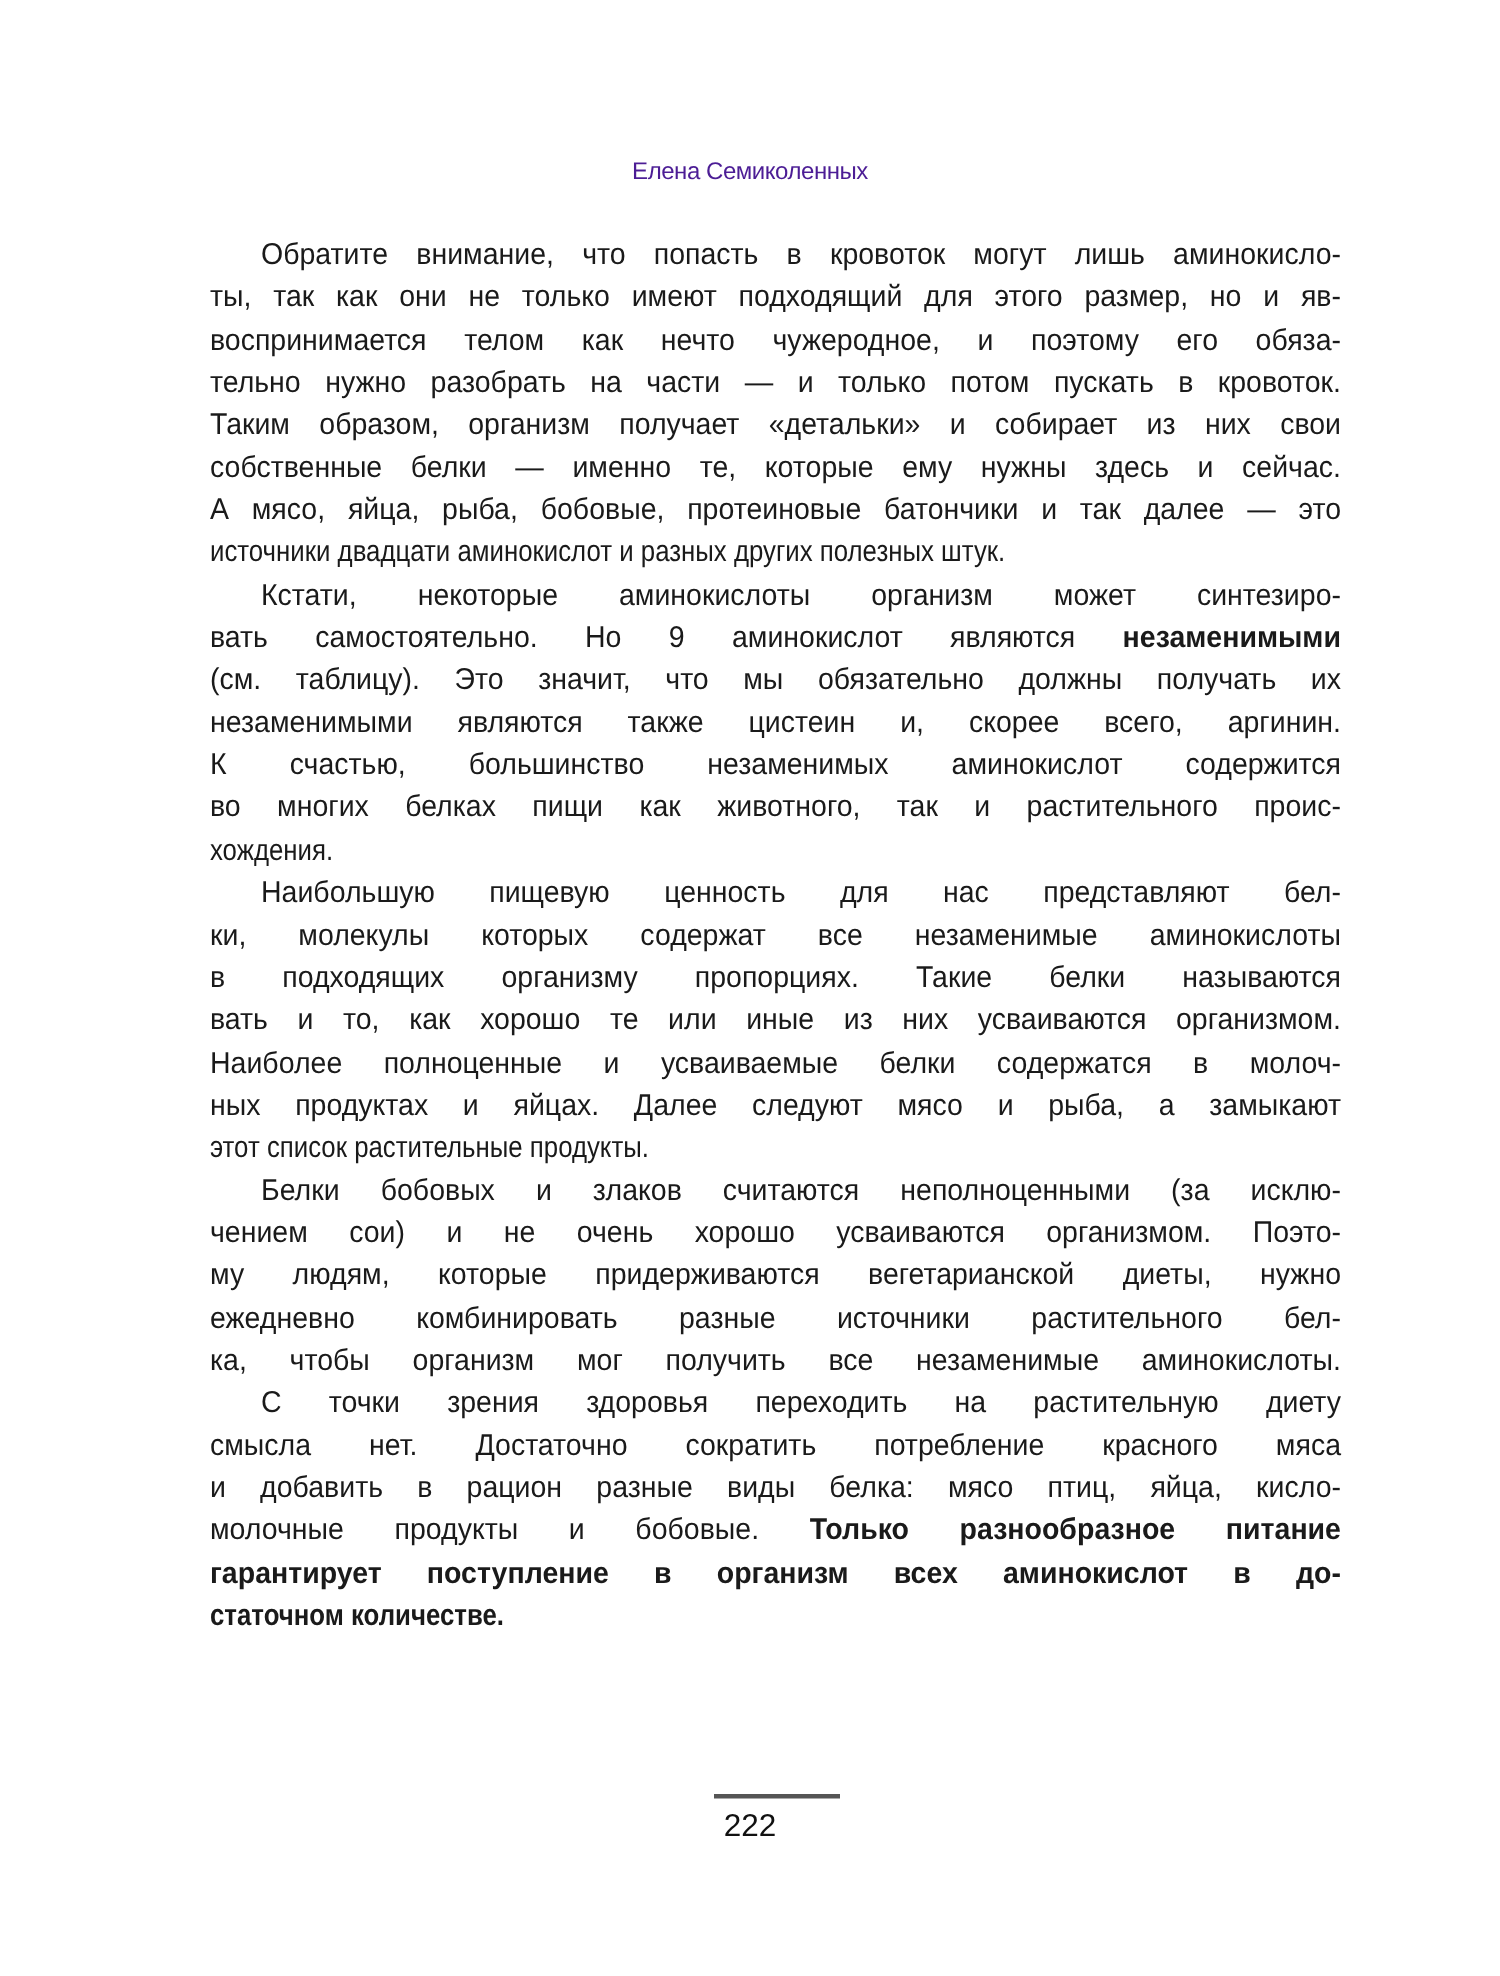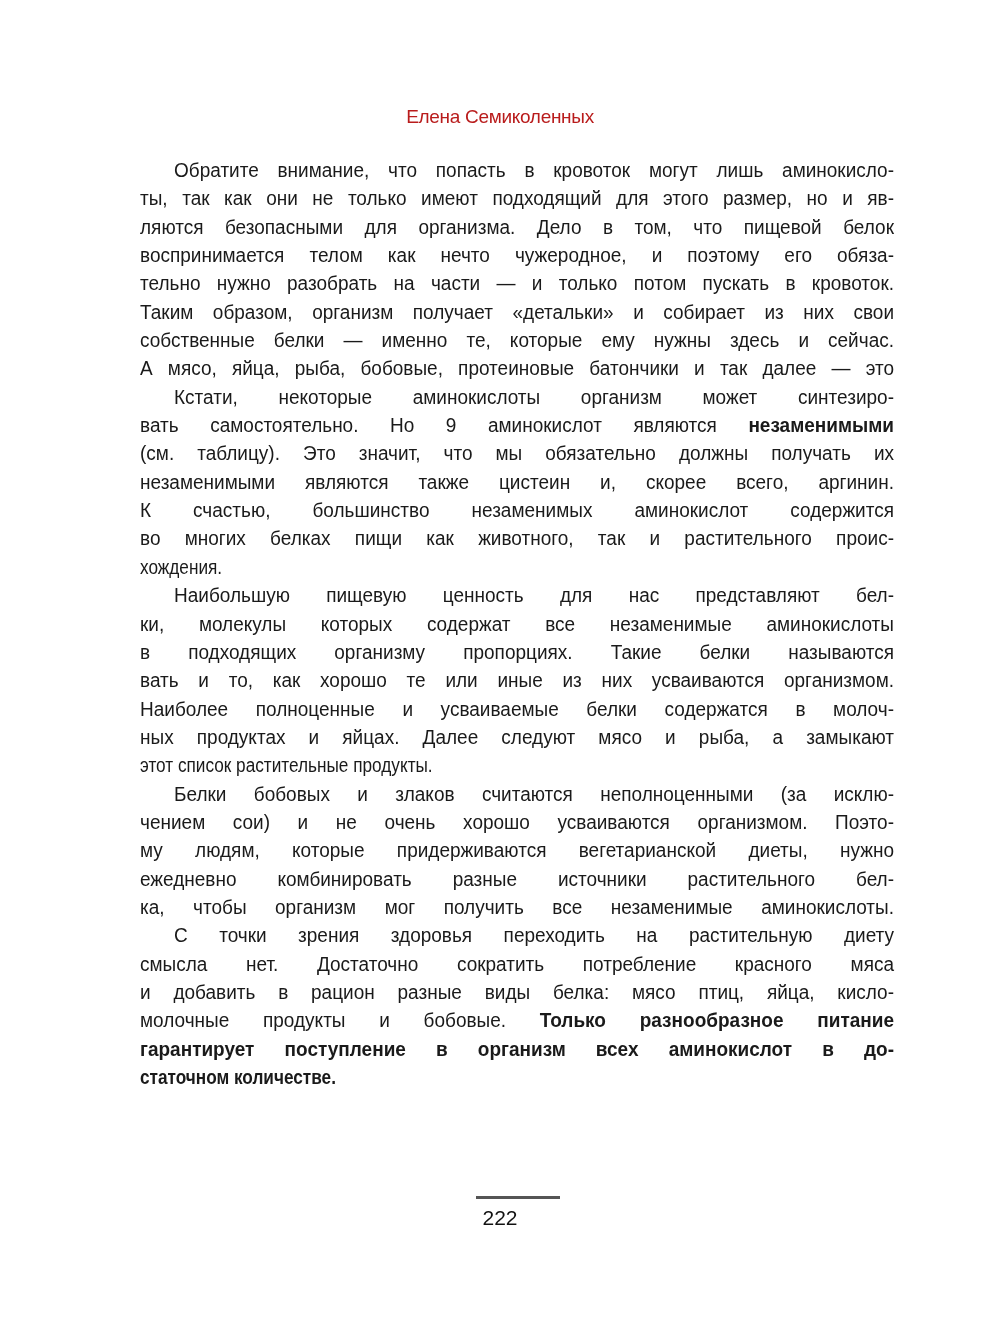--- a/index.html
+++ b/index.html
@@ -1,42 +1,42 @@
 <!DOCTYPE html>
 <html><head>
 <meta charset="utf-8">
 <style>
   html, body { margin: 0; padding: 0; background: #ffffff; }
   body { width: 1000px; height: 1317px; position: relative; overflow: hidden; font-family: "Liberation Sans", sans-serif; color: #1a1a1a; }
-  .running-head { position: absolute; top: 106px; left: 0; width: 1000px; text-align: center; font-size: 19px; color: #b91c1c; letter-spacing: -0.3px; }
+  .running-head { position: absolute; top: 106px; left: 0; width: 1000px; text-align: center; font-size: 16px; color: #4c1d95; letter-spacing: -0.3px; }
   .text-block { position: absolute; left: 140px; top: 156px; width: 754px; }
   .line { height: 28.35px; line-height: 28.35px; font-size: 20px; white-space: nowrap; position: relative; }
   .line .inner { display: inline-block; transform-origin: left center; }
   .line.just .inner { width: 100%; text-align: justify; text-align-last: justify; }
   .line.indent { padding-left: 34px; }
   .bold { font-weight: bold; }
   .rule { position: absolute; left: 476px; top: 1196px; width: 84px; height: 3px; background: #555; }
   .page-number { position: absolute; left: 0; width: 1000px; top: 1206px; text-align: center; font-size: 21px; color: #111; }
 </style>
 </head>
 <body>
 
 <div class="running-head">Елена Семиколенных</div>
 
 <div class="text-block">
 
   <div>
     <div class="line just indent"><span class="inner" style="width: 757.895px; text-align: justify; text-align-last: justify; transform: scaleX(0.95);">Обратите внимание, что попасть в кровоток могут лишь аминокисло-</span></div>
     <div class="line just"><span class="inner" style="width: 793.684px; text-align: justify; text-align-last: justify; transform: scaleX(0.95);">ты, так как они не только имеют подходящий для этого размер, но и яв-</span></div>
-    <div class="line just"><span class="inner" style="width: 793.684px; text-align: justify; text-align-last: justify; transform: scaleX(0.95);">ляются безопасными для организма. Дело в том, что пищевой белок</span></div>
     <div class="line just"><span class="inner" style="width: 793.684px; text-align: justify; text-align-last: justify; transform: scaleX(0.95);">воспринимается телом как нечто чужеродное, и поэтому его обяза-</span></div>
     <div class="line just"><span class="inner" style="width: 793.684px; text-align: justify; text-align-last: justify; transform: scaleX(0.95);">тельно нужно разобрать на части — и только потом пускать в кровоток.</span></div>
     <div class="line just"><span class="inner" style="width: 793.684px; text-align: justify; text-align-last: justify; transform: scaleX(0.95);">Таким образом, организм получает «детальки» и собирает из них свои</span></div>
     <div class="line just"><span class="inner" style="width: 793.684px; text-align: justify; text-align-last: justify; transform: scaleX(0.95);">собственные белки — именно те, которые ему нужны здесь и сейчас.</span></div>
     <div class="line just"><span class="inner" style="width: 793.684px; text-align: justify; text-align-last: justify; transform: scaleX(0.95);">А мясо, яйца, рыба, бобовые, протеиновые батончики и так далее — это</span></div>
+    <div class="line"><span class="inner" style="width: auto; transform: scaleX(0.86);">источники двадцати аминокислот и разных других полезных штук.</span></div>
   </div>
 
   <div>
     <div class="line just indent"><span class="inner" style="width: 757.895px; text-align: justify; text-align-last: justify; transform: scaleX(0.95);">Кстати, некоторые аминокислоты организм может синтезиро-</span></div>
     <div class="line just"><span class="inner" style="width: 793.684px; text-align: justify; text-align-last: justify; transform: scaleX(0.95);"><span>вать самостоятельно. Но 9 аминокислот являются </span><span class="bold">незаменимыми</span></span></div>
     <div class="line just"><span class="inner" style="width: 793.684px; text-align: justify; text-align-last: justify; transform: scaleX(0.95);">(см. таблицу). Это значит, что мы обязательно должны получать их</span></div>
     <div class="line just"><span class="inner" style="width: 793.684px; text-align: justify; text-align-last: justify; transform: scaleX(0.95);">незаменимыми являются также цистеин и, скорее всего, аргинин.</span></div>
     <div class="line just"><span class="inner" style="width: 793.684px; text-align: justify; text-align-last: justify; transform: scaleX(0.95);">К счастью, большинство незаменимых аминокислот содержится</span></div>
     <div class="line just"><span class="inner" style="width: 793.684px; text-align: justify; text-align-last: justify; transform: scaleX(0.95);">во многих белках пищи как животного, так и растительного проис-</span></div>
     <div class="line"><span class="inner" style="width: auto; transform: scaleX(0.86);">хождения.</span></div>

